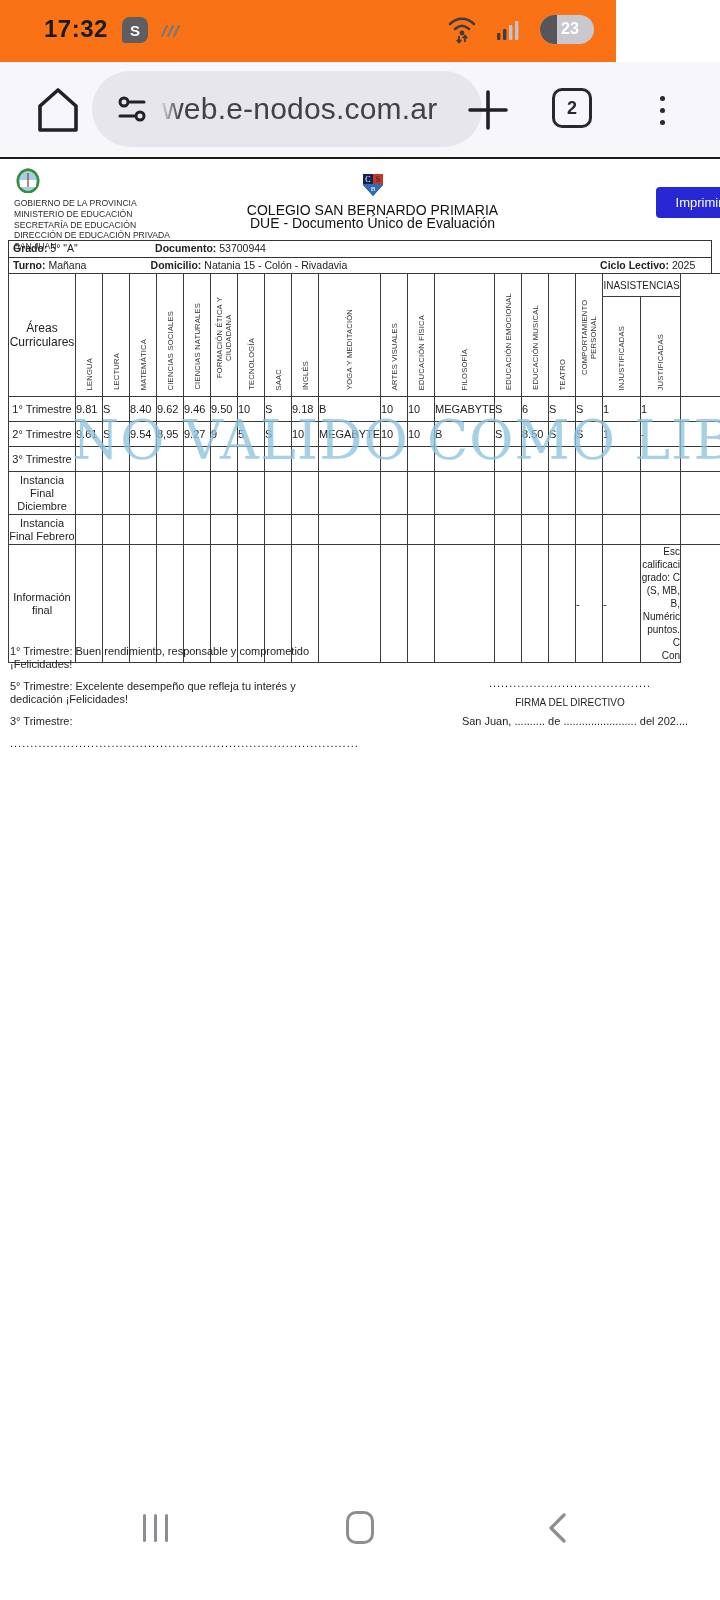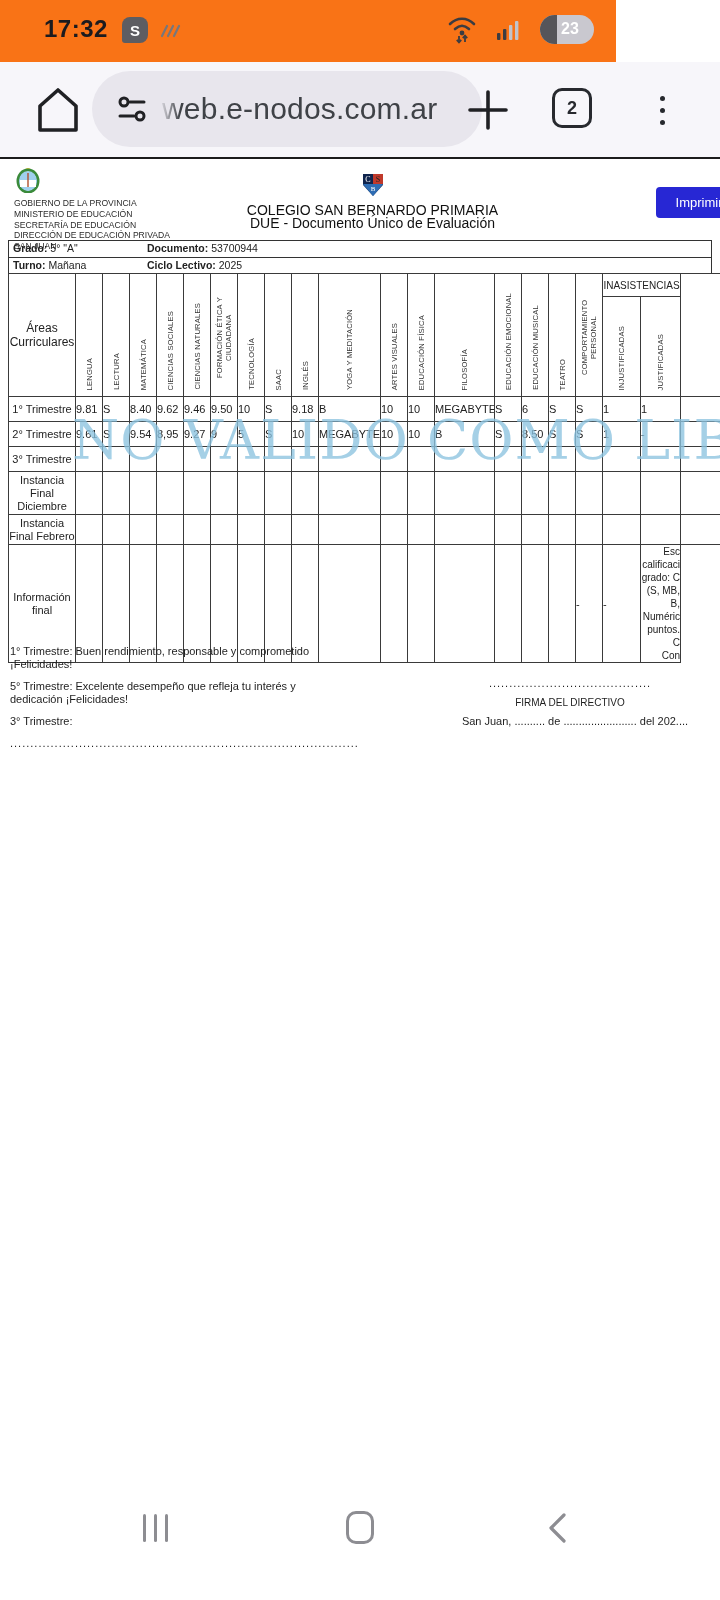--- a/index.html
+++ b/index.html
@@ -40,21 +40,21 @@
   .center-block { position:absolute; left:240px; top:16px; width:265px; text-align:center; }
   .center-block .shield { margin:0 auto 3px; width:22px; height:24px; }
   .center-block .l1, .center-block .l2 { font-size:14px; font-weight:400; line-height:13px; color:#111; }
 
   .print-btn { position:absolute; left:656px; top:30px; width:86px; height:31px; background:#2727d4; color:#fff; font-size:13px; border:none; border-radius:4px; display:flex; align-items:center; justify-content:center; }
 
   .info-band { position:absolute; left:8px; top:83px; width:704px; border:1px solid #333; border-bottom:none; }
   .info-row { display:flex; height:16px; }
   .info-row + .info-row { border-top:1px solid #333; }
   .info-cell { font-size:10.5px; line-height:15px; padding-left:4px; overflow:hidden; white-space:nowrap; }
-  .ic1 { width:138px; } .ic2 { width:439px; } .ic3 { width:127px; text-align:left; padding-left:0; }
+  .ic1 { width:138px; } .ic2 { width:439px; } .ic3 { width:127px; text-align:center; padding-left:0; }
   .info-cell b { font-weight:700; }
 
   
   .gtable-wrap { position:absolute; left:8px; top:116px; width:712px; overflow:visible; }
   table.gtable { border-collapse:collapse; table-layout:fixed; width:760px; }
   .gtable th, .gtable td { border:1px solid #3a3a3a; padding:0; font-weight:400; overflow:hidden; }
   .corner { font-size:12px; font-weight:700; text-align:center; vertical-align:middle; line-height:14px; }
   .vth { vertical-align:bottom; text-align:center; }
   .vth span { writing-mode:vertical-rl; transform:rotate(180deg); display:inline-block; font-size:7.6px; line-height:9px; color:#333; max-height:112px; padding:2px 0 5px; letter-spacing:.2px; }
   .hdr2 .vth span { max-height:92px; }
@@ -194,20 +194,21 @@
 
     <button class="print-btn">Imprimir</button>
 
     <div class="info-band">
       <div class="info-row">
         <div class="info-cell ic1"><b>Grado:</b> <span>5° "A"</span></div>
         <div class="info-cell ic3"><b>Documento:</b> <span>53700944</span></div>
       </div>
       <div class="info-row">
         <div class="info-cell ic1"><b>Turno:</b> <span>Mañana</span></div>
+        <div class="info-cell ic2"><b>Domicilio:</b> <span>Natania 15 - Colón - Rivadavia</span></div>
         <div class="info-cell ic3"><b>Ciclo Lectivo:</b> <span>2025</span></div>
       </div>
     </div>
 
     <div class="gtable-wrap">
       <table class="gtable">
         <colgroup>
           <col style="width:67px">
             <col style="width:27px">
             <col style="width:27px">

